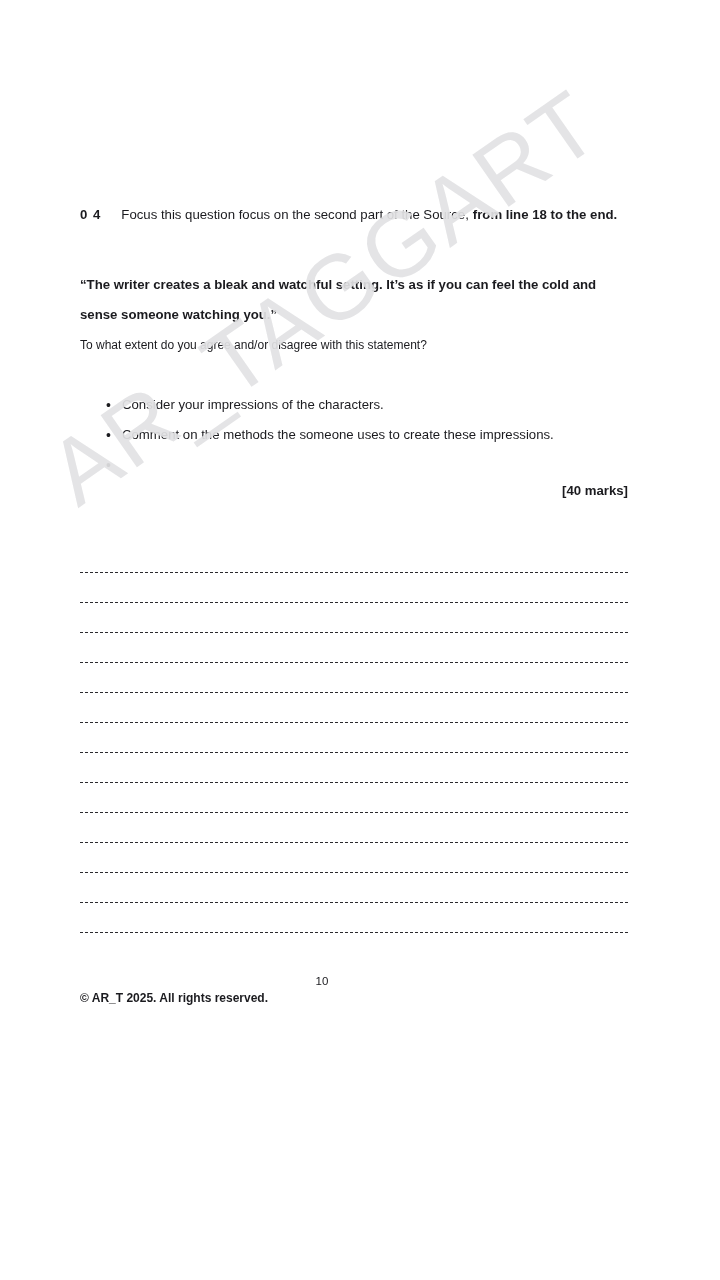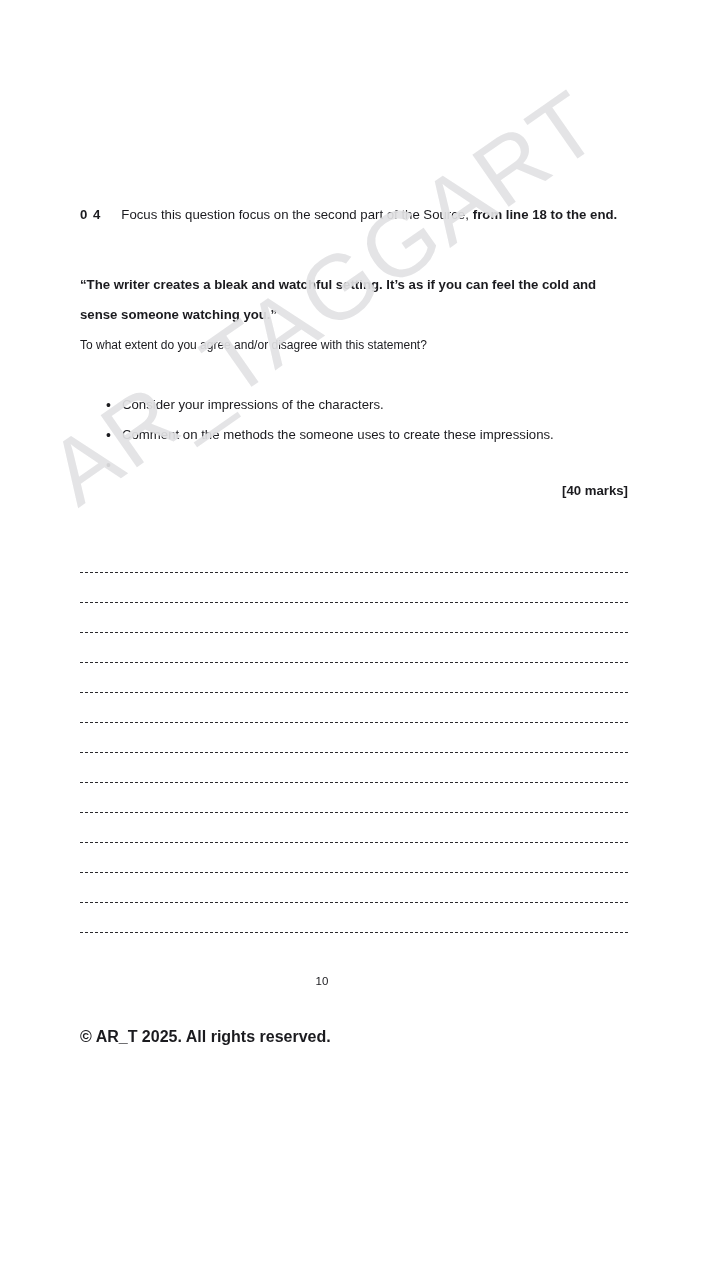--- a/index.html
+++ b/index.html
@@ -142,25 +142,24 @@
     width: 644px;
     text-align: center;
     font-size: 11.5px;
     color: #1b1b1f;
     z-index: 2;
   }
   .copyright {
     position: absolute;
     left: 80px;
     top: 991px;
-    font-size: 16px;
-    font-weight: 700;
-    color: #1b1b1f;
-    z-index: 2;
-    margin-top: 37px;
+    font-size: 12px;
+    font-weight: 700;
+    color: #1b1b1f;
+    z-index: 2;
   }
 </style>
 </head>
 <body>
 
 <div class="page">
 
   <div class="watermark-layer">
     <div class="watermark-text">AR_TAGGART</div>
   </div>

